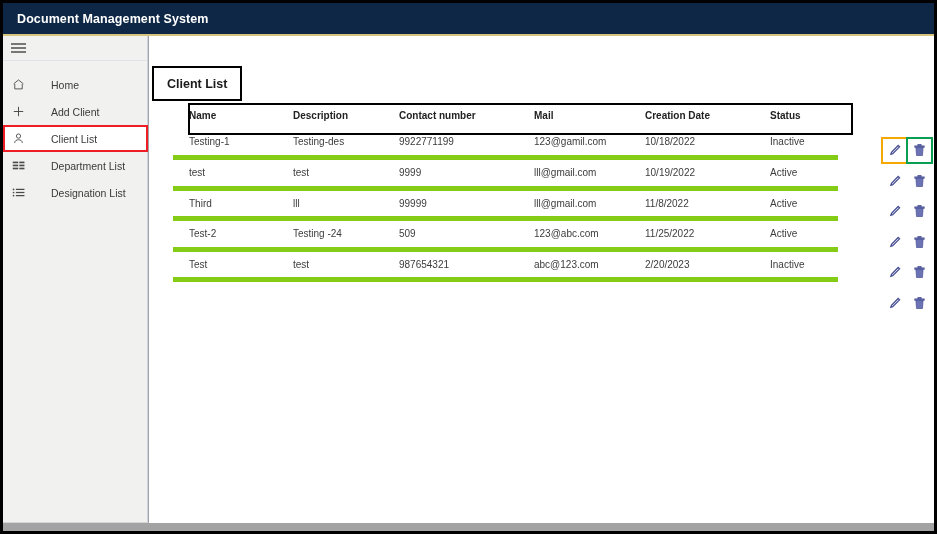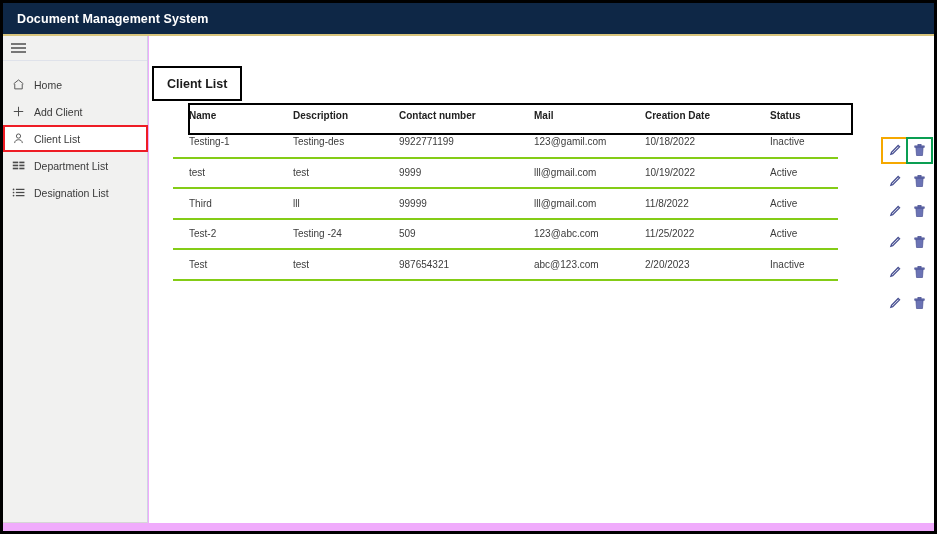--- a/index.html
+++ b/index.html
@@ -8,21 +8,21 @@
     width: 937px;
     height: 534px;
     background: #ffffff;
     font-family: "Liberation Sans", sans-serif;
   }
 
   #app {
     position: relative;
     width: 937px;
     height: 534px;
-    background: #f0abfc;
+    background: #a3a3a3;
     border: 3px solid #000000;
     overflow: hidden;
   }
 
   
   .topbar {
     position: absolute;
     left: 0; top: 0;
     width: 931px;
     height: 31px;
@@ -91,21 +91,21 @@
     min-width: 20px;
     display: flex;
     align-items: center;
     justify-content: flex-start;
     color: #4a4a4a;
   }
   .nav-icon svg { display: block; }
   .nav-label {
     font-size: 10.5px;
     color: #3a3a3a;
-    margin-left: 2px;
+    margin-left: 19px;
     white-space: nowrap;
   }
   .nav-item.active {
     border: 2px solid #ee1c25;
     height: 27px;
     width: 145px;
     padding-left: 7px;
     background: #ffffff;
   }
 
@@ -159,21 +159,21 @@
     font-weight: bold;
     color: #222222;
     padding-left: 16px;
     vertical-align: middle;
   }
   table.client-table td {
     font-size: 10px;
     color: #3c3c3c;
     height: 30.5px;
     padding-left: 16px;
-    border-bottom: 2px solid #84cc16;
+    border-bottom: 5px solid #84cc16;
     vertical-align: middle;
     white-space: nowrap;
     overflow: hidden;
   }
   table.client-table tbody tr:first-child td { border-top: none; }
 
   .col-name { width: 104px; }
   .col-desc { width: 106px; }
   .col-contact { width: 135px; }
   .col-mail { width: 111px; }

